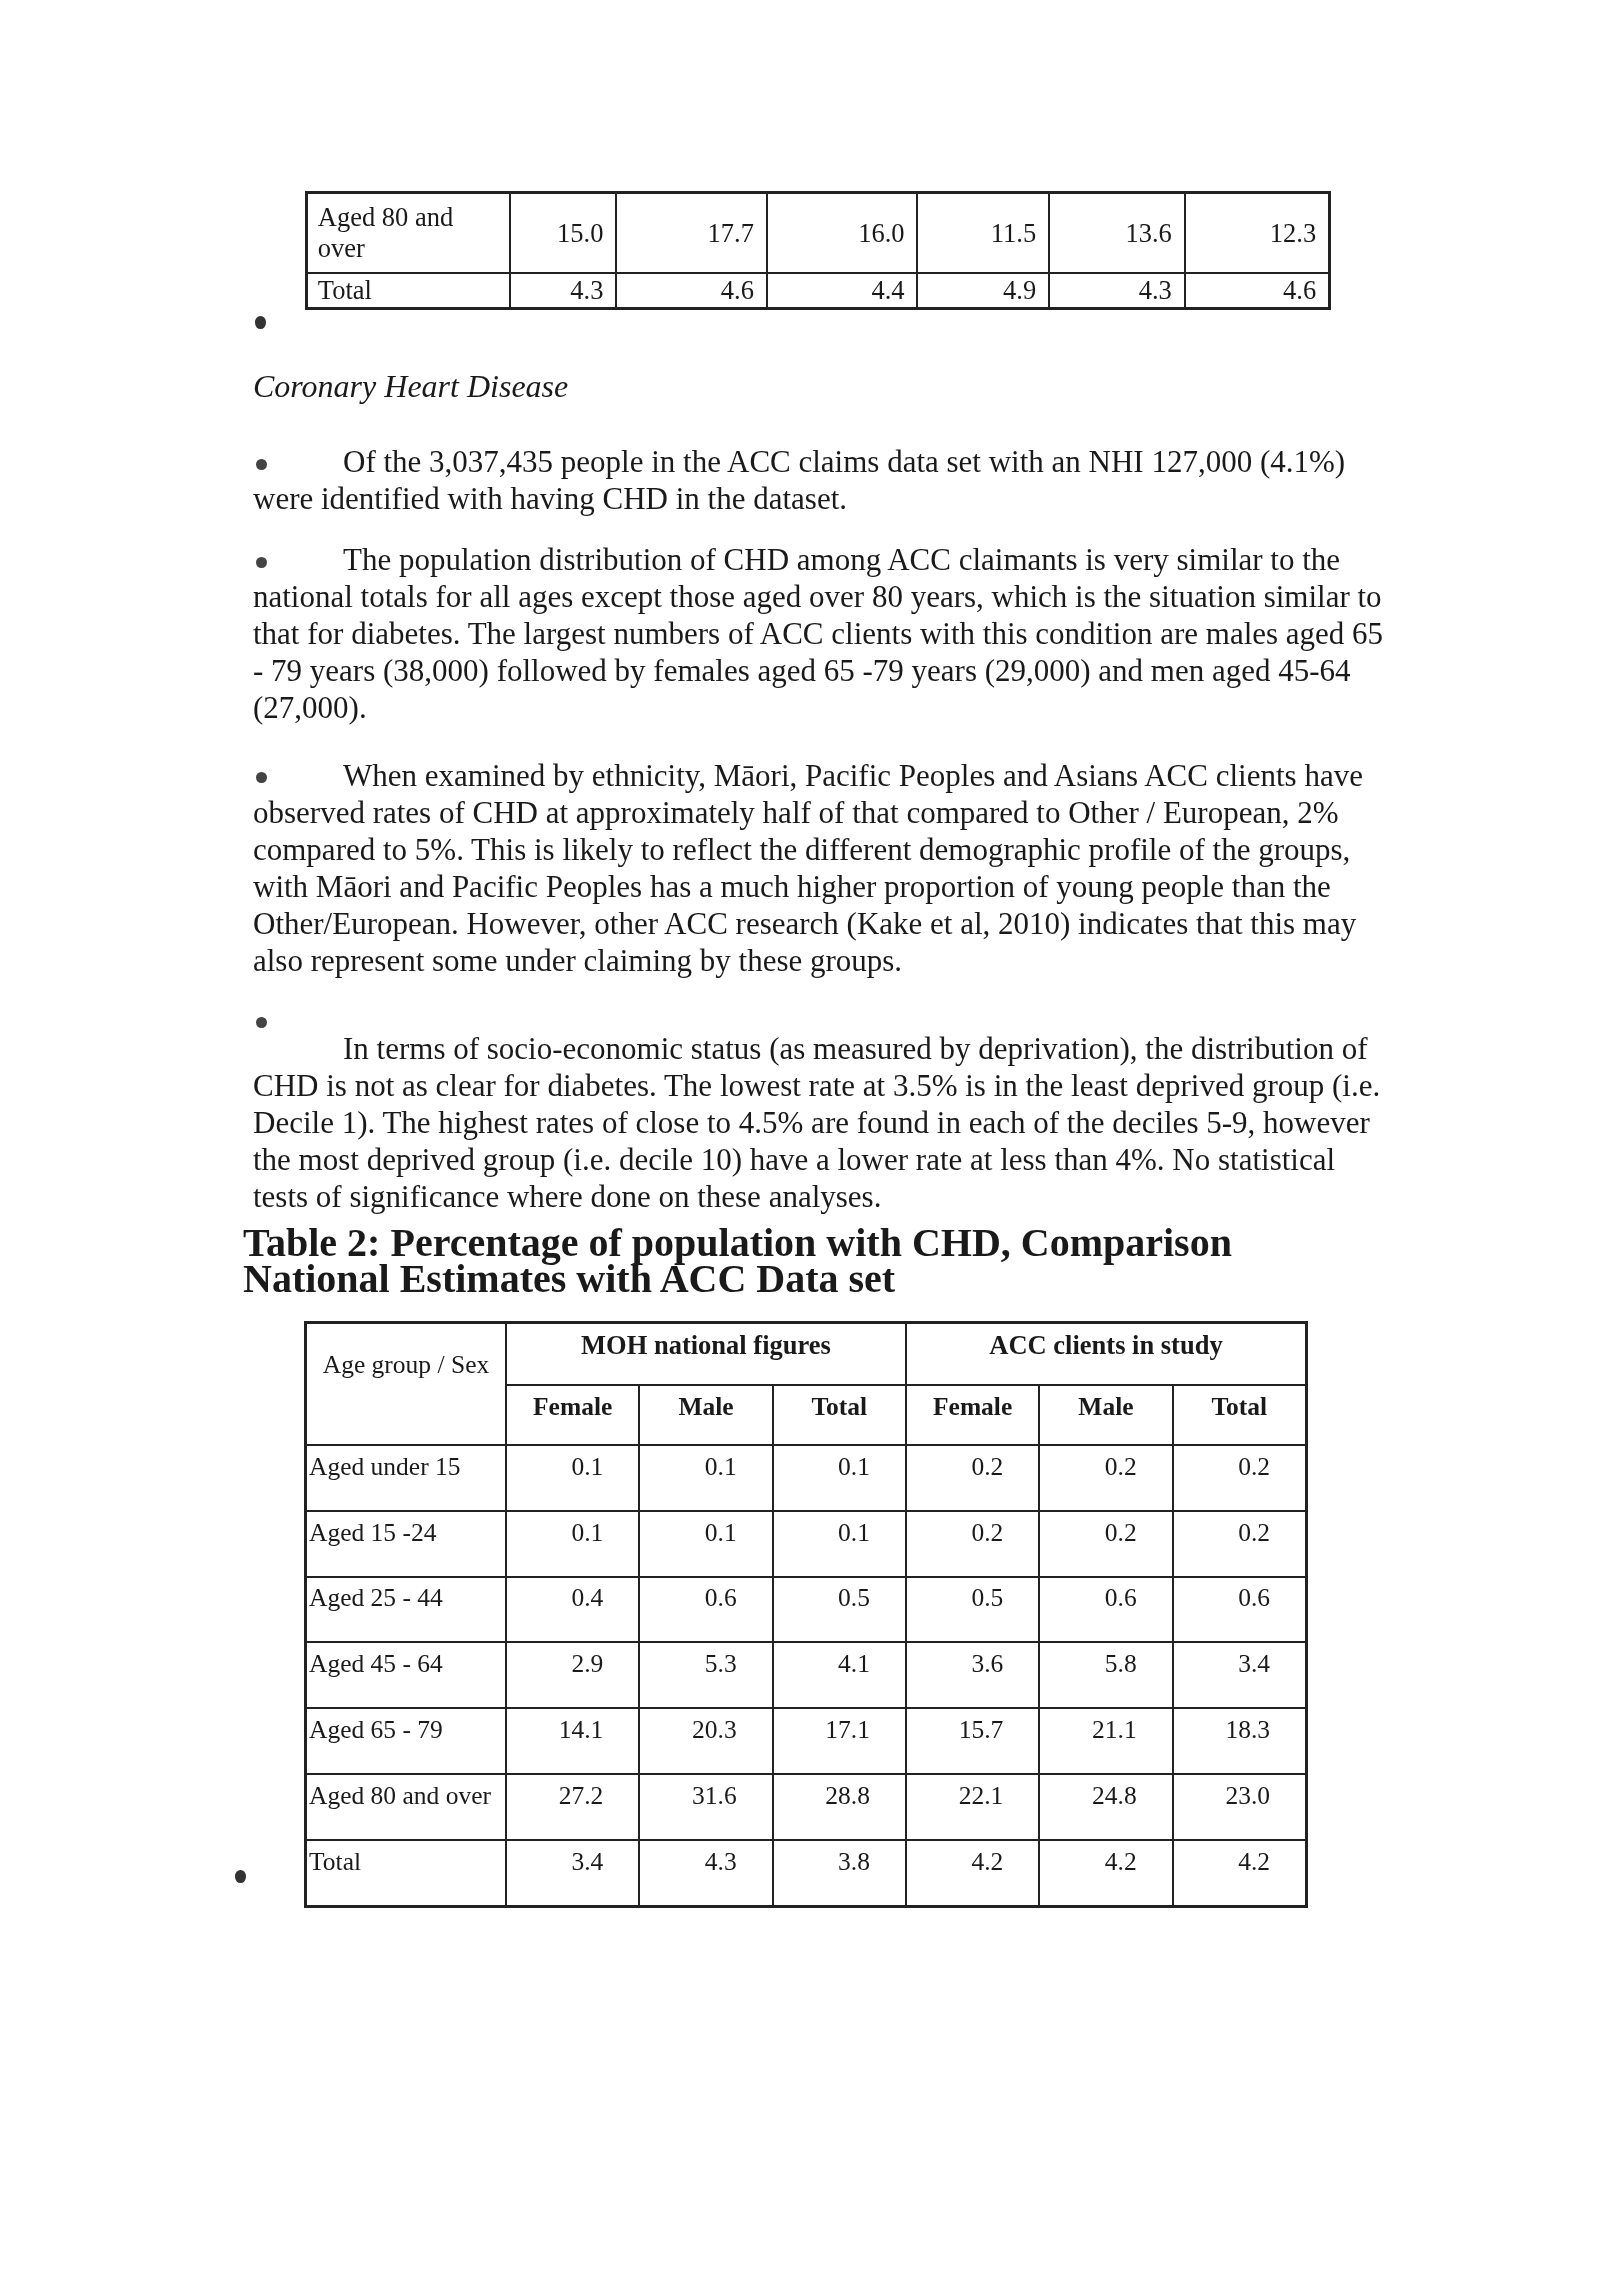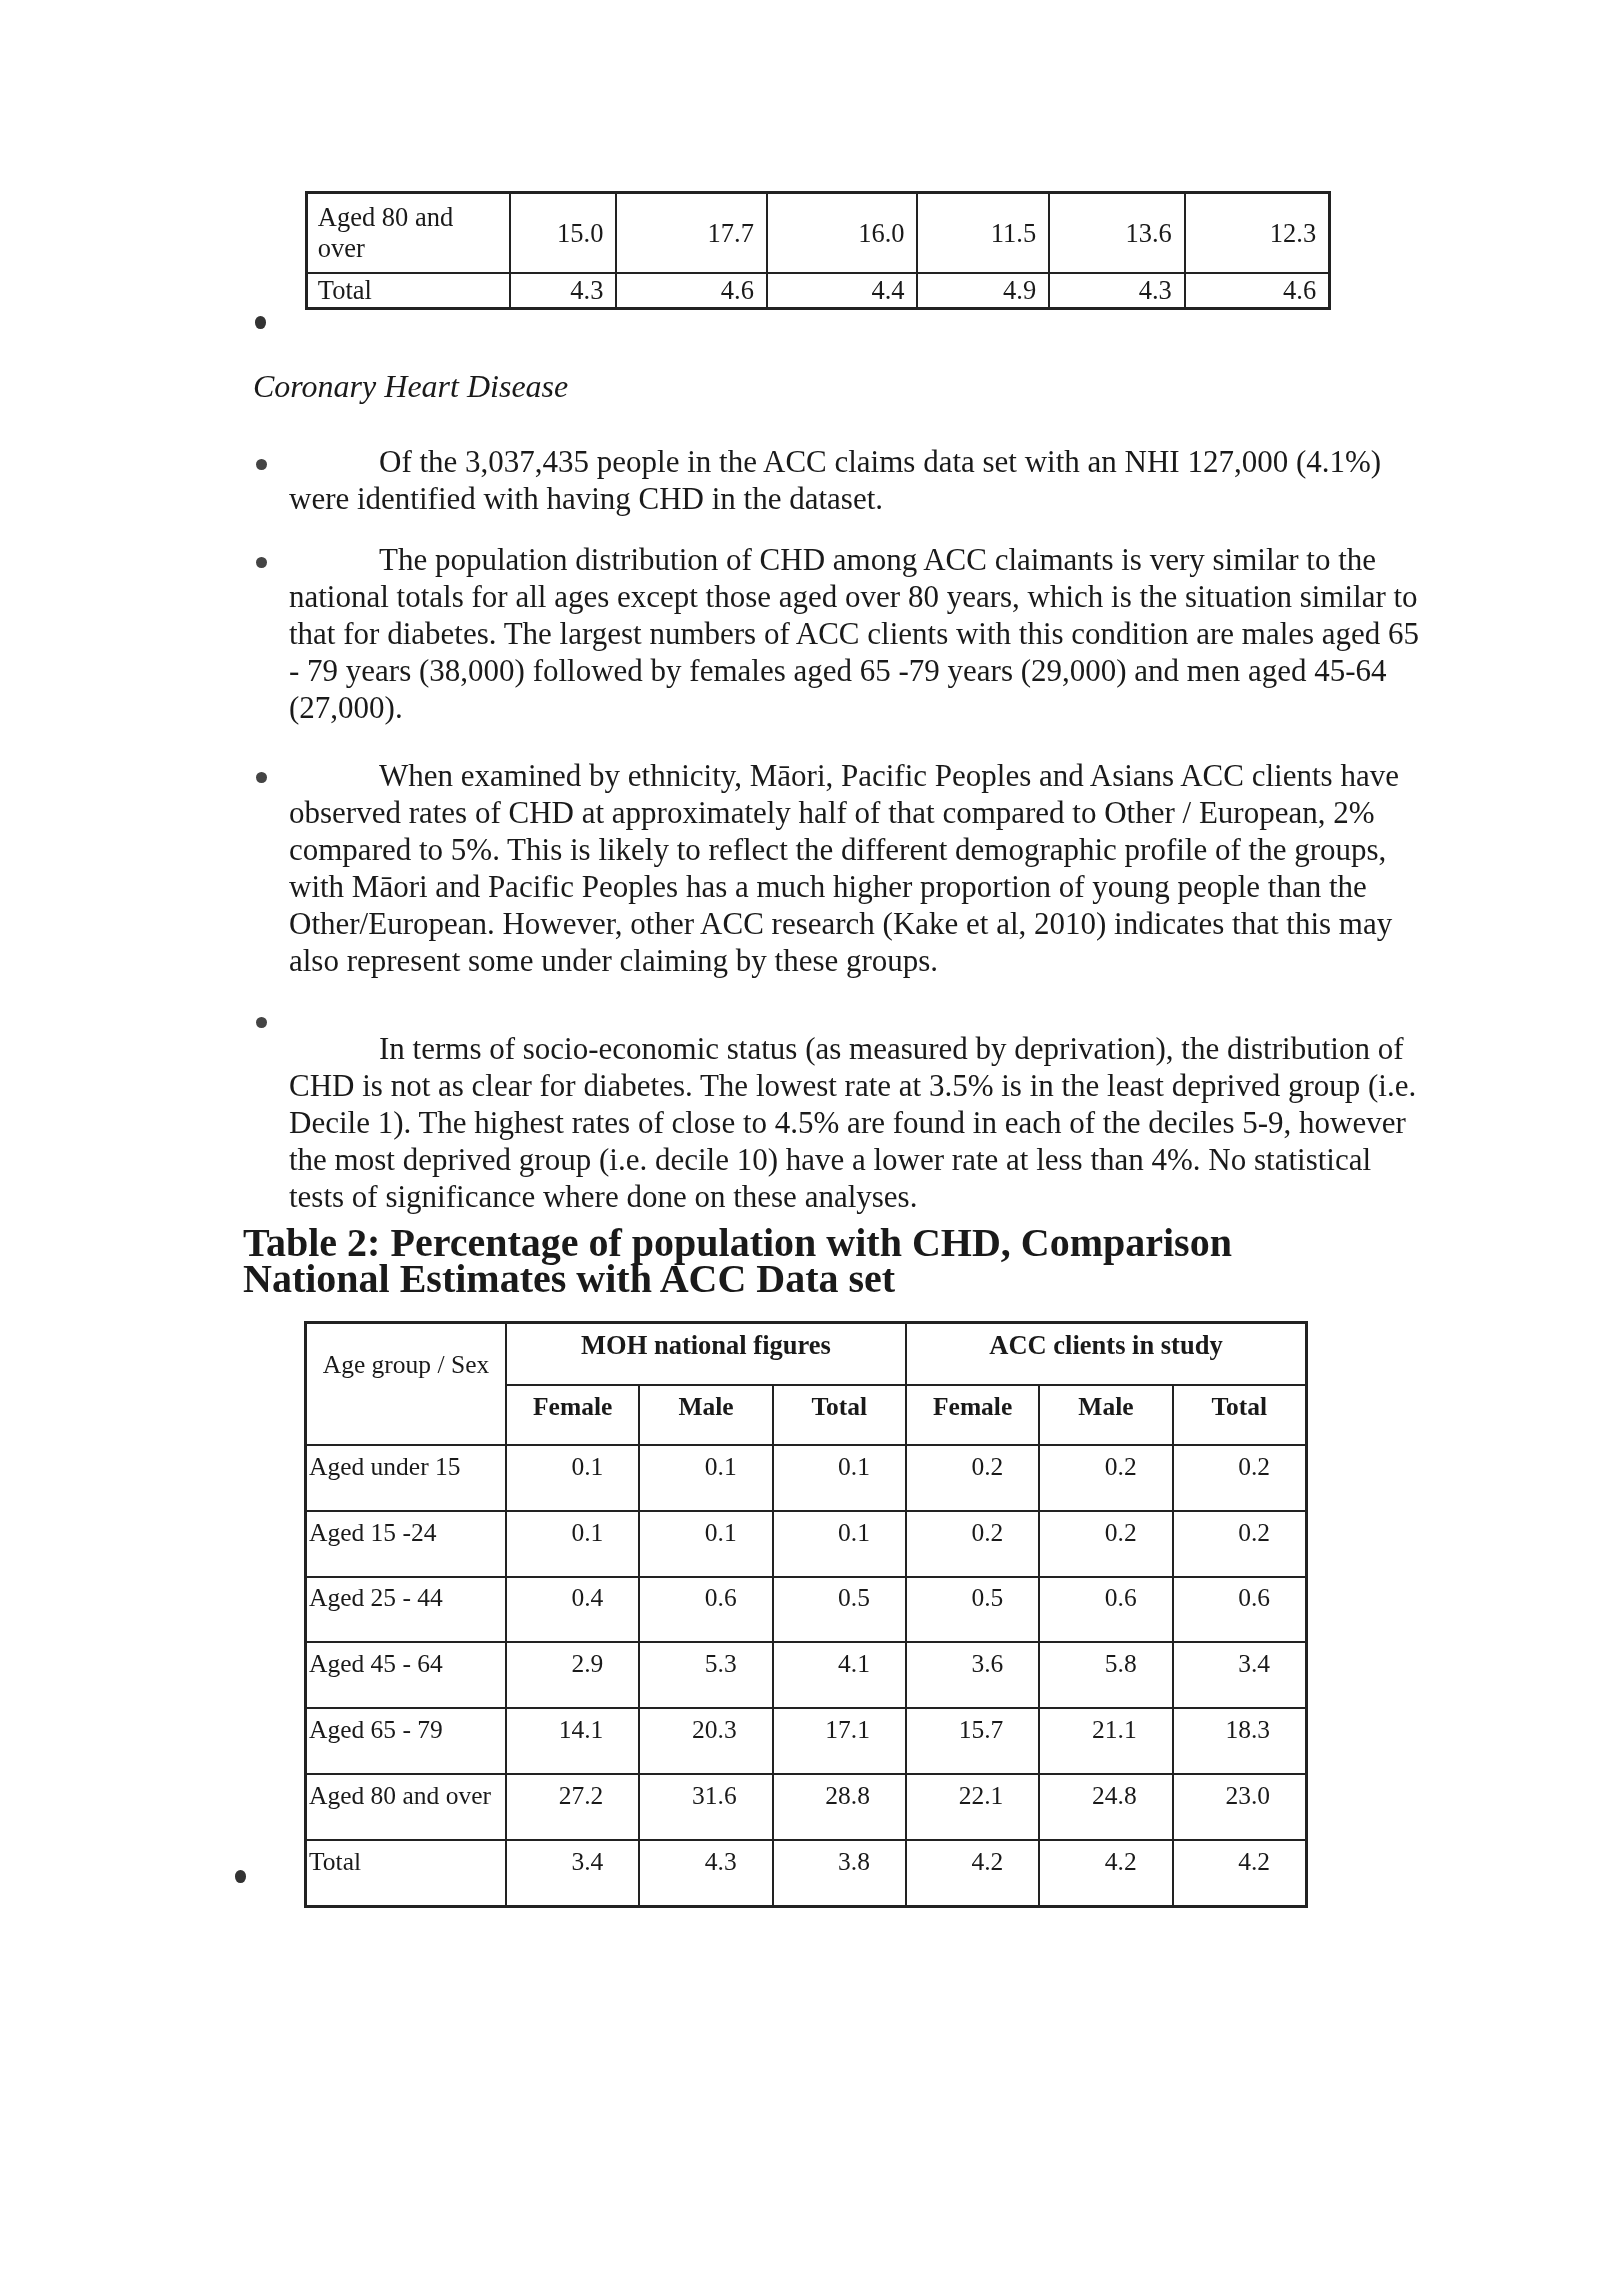--- a/index.html
+++ b/index.html
@@ -24,21 +24,20 @@
     #top-table tr.r1 td { height: 74px; line-height: 31px; }
     #top-table tr.r2 td { height: 29px; line-height: 29px; vertical-align: top; }
     #top-table td.lbl { width: 181px; }
 
     .heading-italic {
       position: absolute; left: 253px; top: 368px; font-style: italic; font-size: 32px;
     }
     .para {
       position: absolute; left: 253px; width: 1137px; font-size: 31px; line-height: 37px;
       text-align: left;
-      margin-left: 36px;
     }
     .para .indent { display: inline-block; width: 90px; }
     .para-bullet {
       position: absolute; width: 10.8px; height: 10.8px; border-radius: 50%; background: #444;
     }
     .caption {
       position: absolute; left: 243px; top: 1225px; width: 1137px;
       font-weight: bold; font-size: 40px; line-height: 36px;
     }
 

